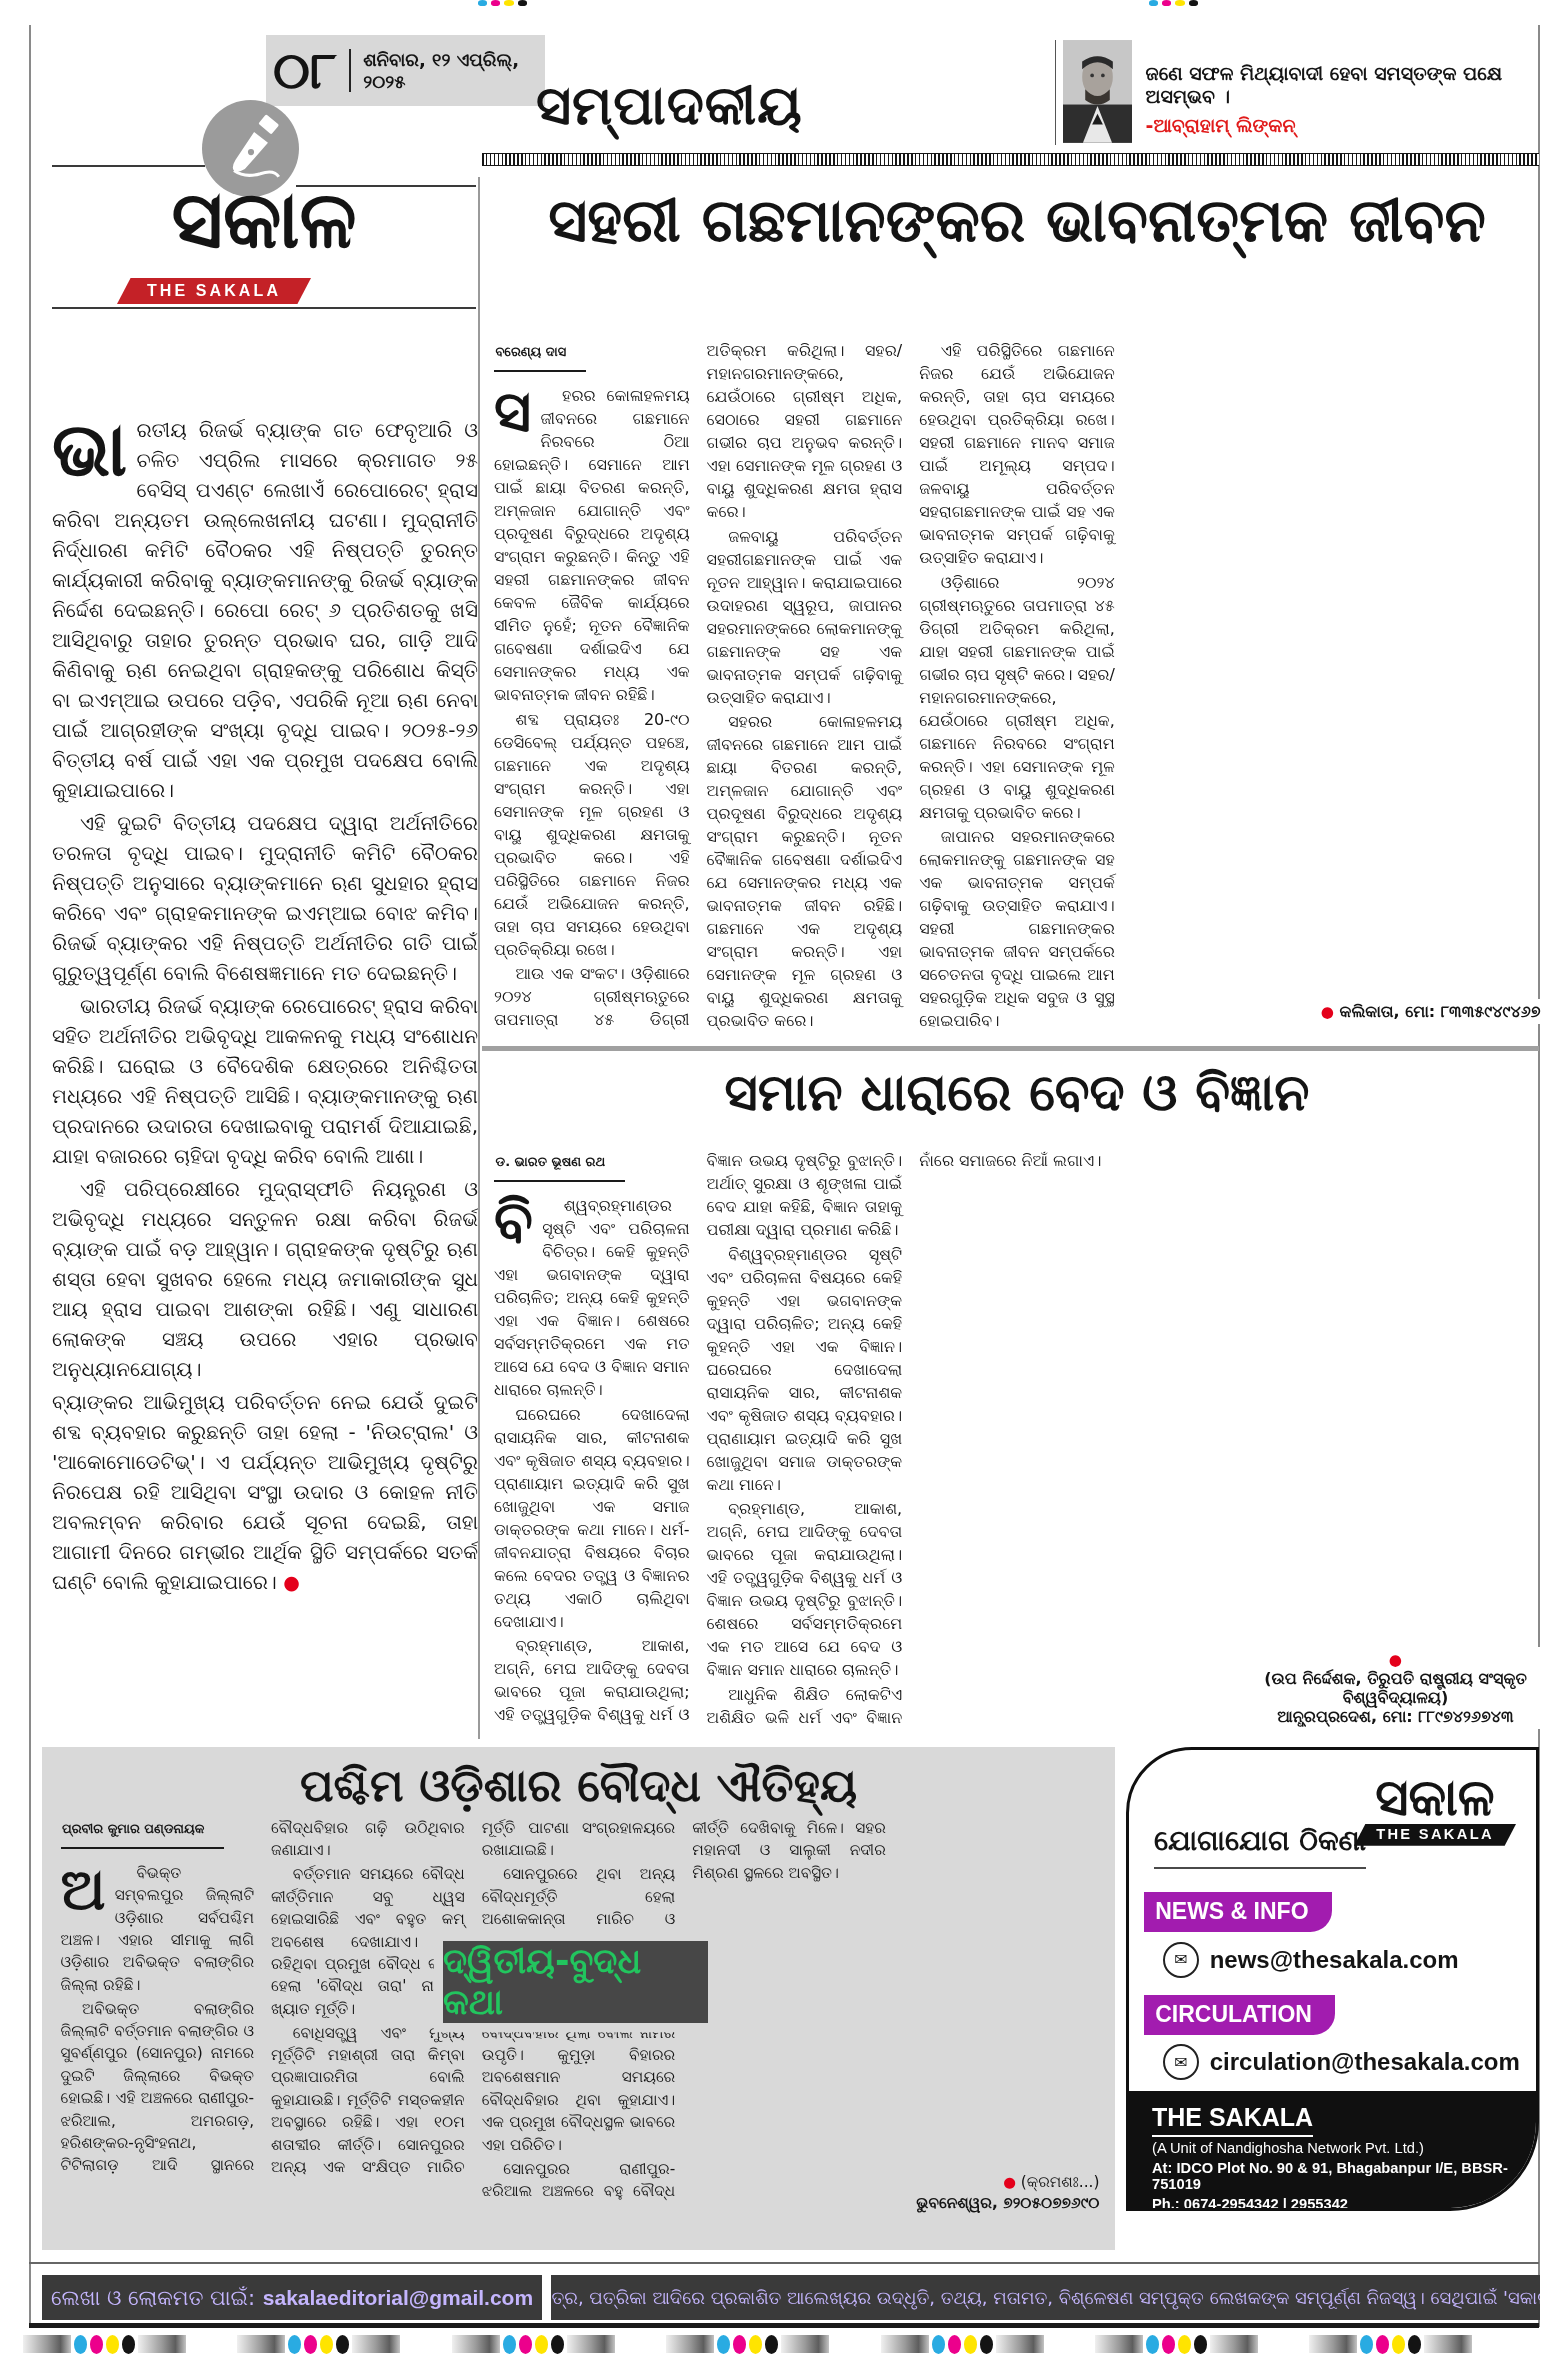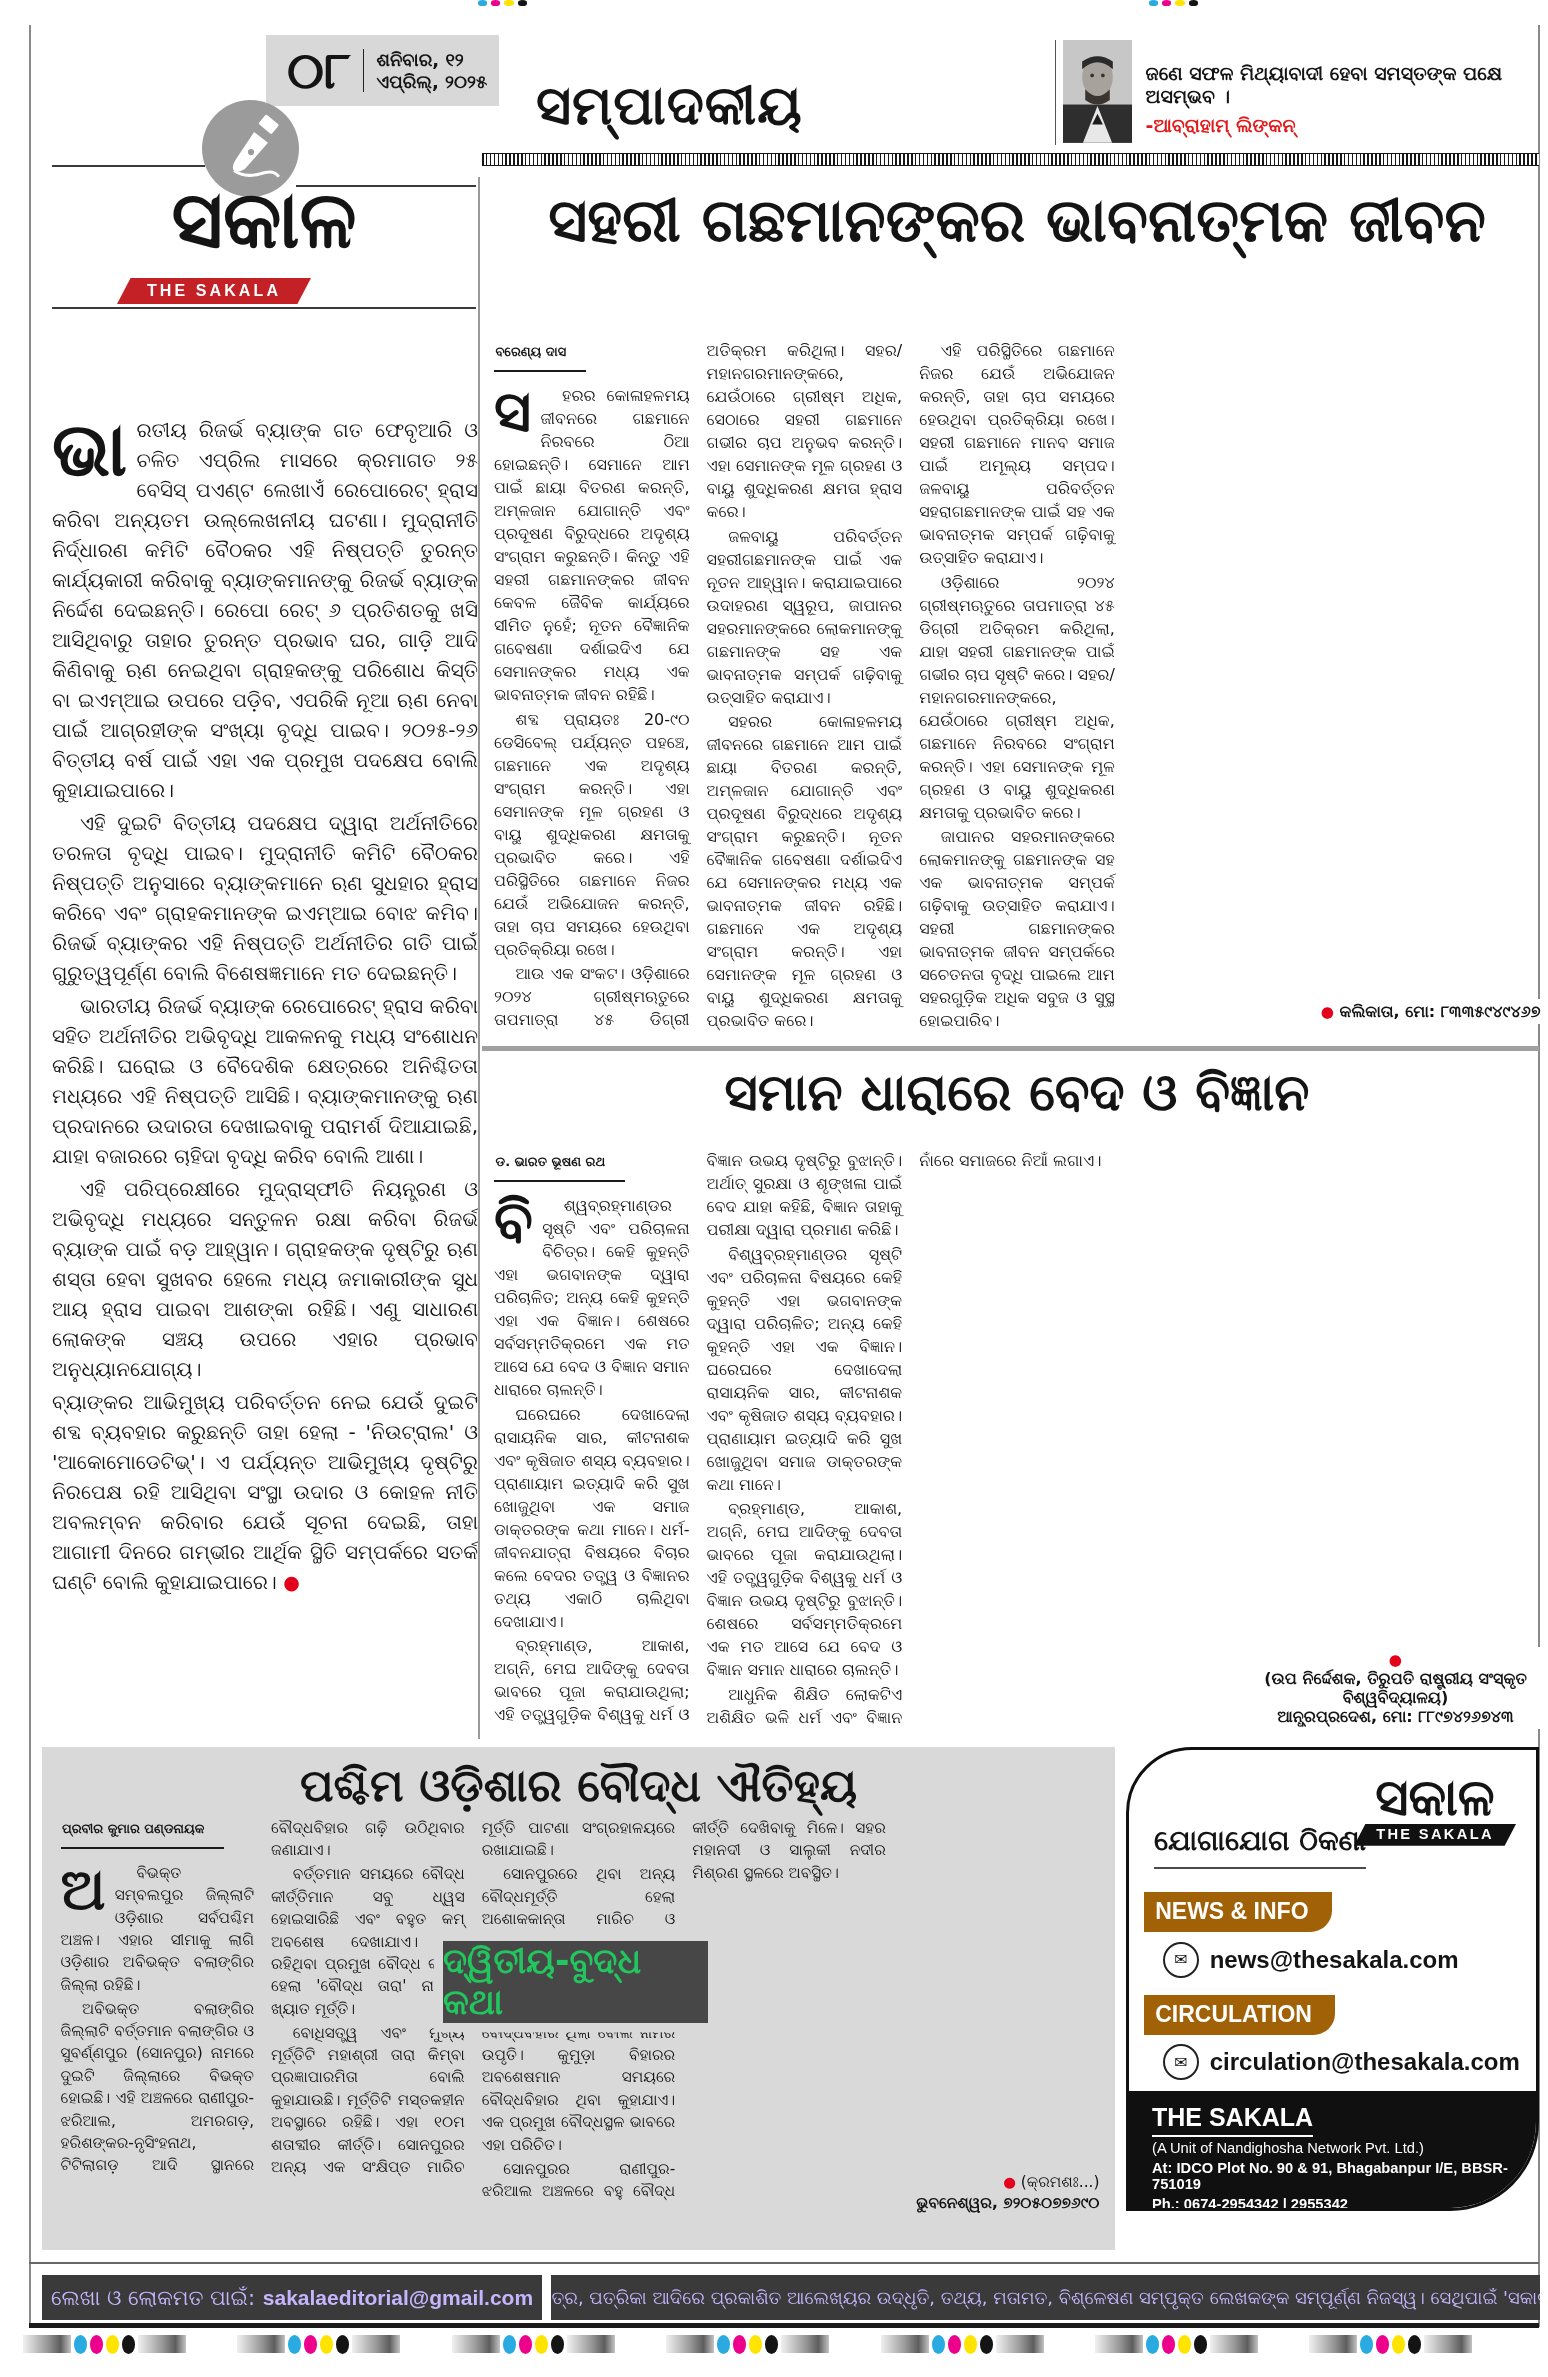--- a/index.html
+++ b/index.html
@@ -1,22 +1,22 @@
 <!DOCTYPE html>
 <html style="font-size:12.3px"><head>
 <meta charset="utf-8">
 <style>
   html,body{margin:0;padding:0;background:#e9e9e9;}
   #page{position:relative;width:1548px;height:2377px;background:#fff;color:#141414;
         font-family:"DejaVu Sans",sans-serif;overflow:hidden;}
   
   .edge{position:absolute;top:25.4px;width:1.5px;height:2302px;background:#8a8a8a;}
   
-  .hdrbox{position:absolute;left:266px;top:35px;width:233px;height:71px;background:#d8d8d8;
-          display:flex;align-items:center;padding-left:21px;box-sizing:border-box;}
+  .hdrbox{position:absolute;left:266px;top:35px;width:279px;height:71px;background:#d8d8d8;
+          display:flex;align-items:center;padding-left:7px;box-sizing:border-box;}
   .pagenum{font-size:51px;font-weight:800;font-family:"Liberation Sans",sans-serif;}
   .hdr-div{width:2.3px;height:43px;background:#222;margin:0 12.3px;}
   .hdr-date{font-size:18px;font-weight:700;}
   .masthead{position:absolute;left:536px;top:74px;width:586px;
             font-size:54px;font-weight:700;letter-spacing:0.8px;font-family:"Liberation Sans",sans-serif;}
   .lincoln{position:absolute;left:1055px;top:40px;width:484px;display:flex;}
   .lincoln-sep{width:1.5px;height:105px;background:#555;margin-right:6.2px;}
   .lincoln-photo{width:69px;height:103px;background:#cfcfcf;flex:0 0 auto;}
   .quote-wrap{margin:21.6px 0 0 14px;}
   .quote-text{font-size:19px;font-weight:600;}
@@ -80,21 +80,21 @@
   .cbox{position:absolute;left:1126px;top:1747px;width:413px;height:464px;border:3.1px solid #101010;
         border-radius:66px 0 89px 0;background:#fff;box-sizing:border-box;overflow:hidden;}
   .cbox-title{position:absolute;left:25px;top:74px;font-size:28px;font-weight:800;
               border-bottom:2.3px solid #4a4a4a;padding-bottom:9.3px;}
   .cbox-logo{position:absolute;right:20px;top:21.6px;width:162px;text-align:center;}
   .cbox-logo-name{font-size:51px;font-weight:800;line-height:1.0;font-family:"Liberation Sans",sans-serif;}
   .cbox-logo-banner{margin-top:1.5px;background:#111;color:#fff;font-size:14.7px;font-weight:800;
                     letter-spacing:2.3px;line-height:21.6px;clip-path:polygon(7% 0,100% 0,93% 100%,0 100%);
                     font-family:"Liberation Sans",sans-serif;}
   .csec-wrap{position:absolute;left:15.4px;top:130px;width:370px;}
-  .pill{display:inline-block;background:#a16207;color:#fff;font-weight:800;font-size:23px;
+  .pill{display:inline-block;background:#a21caf;color:#fff;font-weight:800;font-size:23px;
         padding:6.2px 23px 7px 10.8px;border-radius:0 0 21.6px 0;margin-top:12.3px;
         font-family:"Liberation Sans",sans-serif;}
   .erow{display:flex;align-items:center;margin:9.3px 0 4.6px 18.5px;}
   .eicon{width:32px;height:32px;border:2.3px solid #222;border-radius:50%;display:flex;
          align-items:center;justify-content:center;font-size:16px;flex:0 0 auto;}
   .email{font-size:24px;font-weight:700;margin-left:10.8px;font-family:"Liberation Sans",sans-serif;}
   .company{position:absolute;left:0;bottom:0;width:100%;height:117px;background:#101010;color:#fff;
            border-radius:0 0 77px 0;box-sizing:border-box;padding:12.3px 0 0 23px;}
   .company-name{display:inline-block;font-size:25px;font-weight:800;border-bottom:2.3px solid #fff;
                 padding-bottom:2.3px;font-family:"Liberation Sans",sans-serif;}

